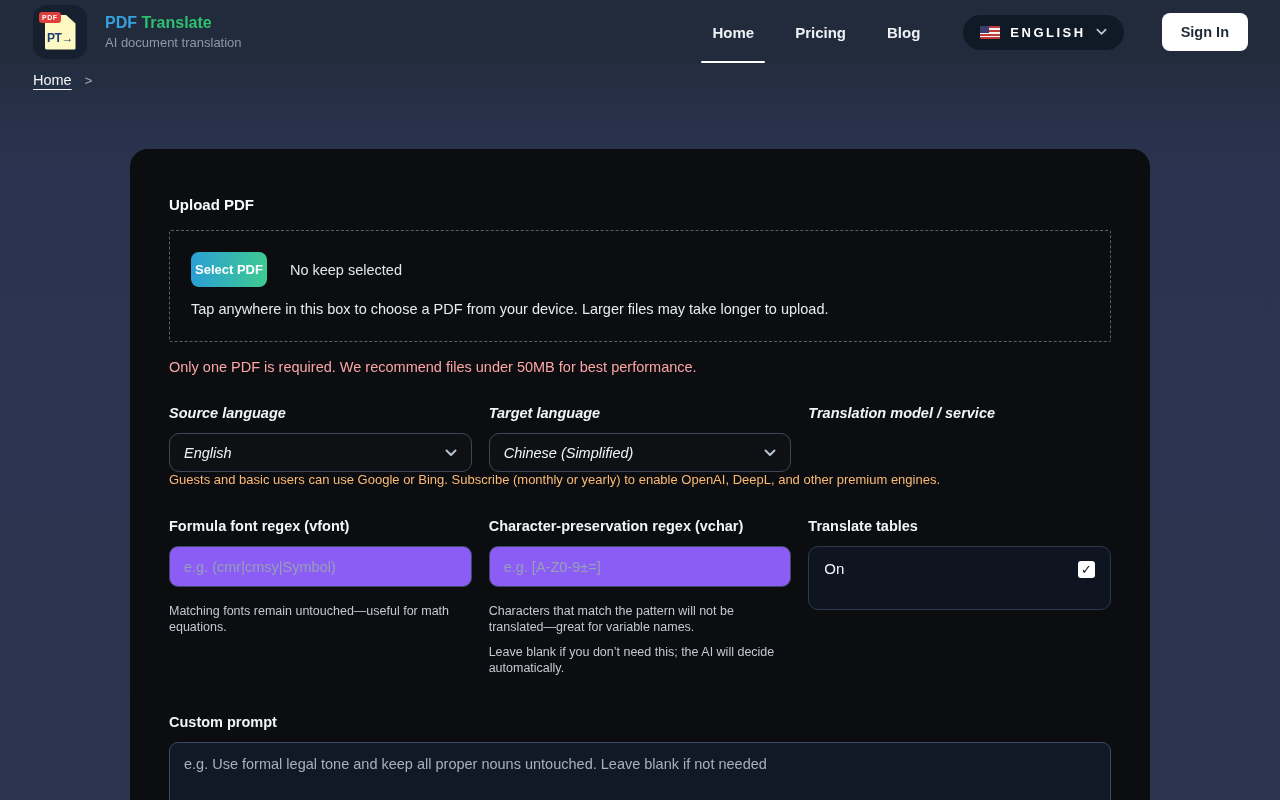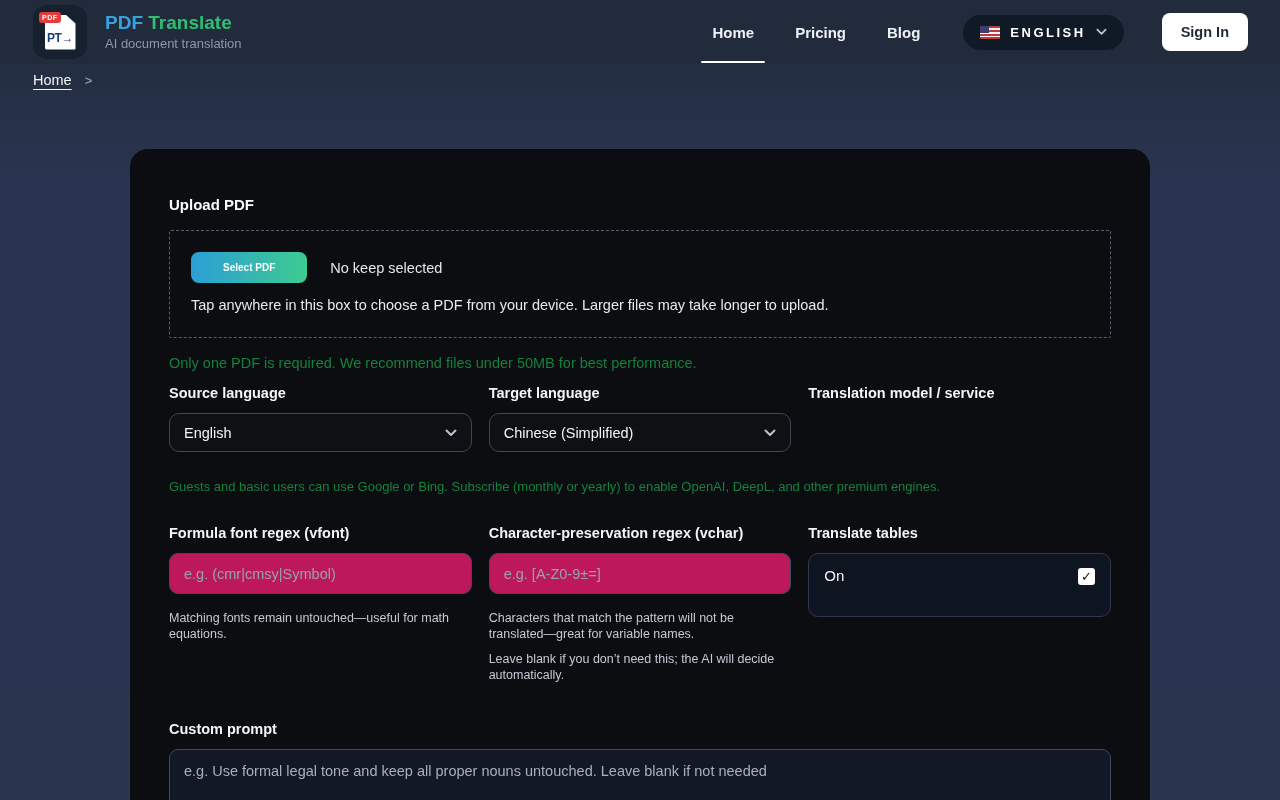--- a/index.html
+++ b/index.html
@@ -18,33 +18,33 @@
     padding: 0 32px 0 33px;
   }
   .brand { display: flex; align-items: center; gap: 18px; }
   .logo-tile {
     width: 54px; height: 54px; border-radius: 14px;
     background: #16202f;
     position: relative; flex: 0 0 auto;
     display: flex; align-items: center; justify-content: center;
   }
   .logo-doc {
-    width: 31px; height: 35px; background: #ffffff; border-radius: 2px;
+    width: 31px; height: 35px; background: #fef9c3; border-radius: 2px;
     clip-path: polygon(0 0, 68% 0, 100% 26%, 100% 100%, 0 100%);
     display: flex; align-items: flex-end; justify-content: center;
     padding-bottom: 5px;
     color: #1d3f73; font-weight: bold; font-size: 12px; letter-spacing: -0.5px;
   }
   .logo-badge {
     position: absolute; top: 7px; left: 6px;
     background: #df3e3a; color: #fff;
     font-size: 7px; font-weight: bold; letter-spacing: 0.5px;
     padding: 2px 3px; border-radius: 3px; line-height: 1;
   }
-  .brand-text .title { font-size: 19px; font-weight: bold; line-height: 1.1; }
+  .brand-text .title { font-size: 16px; font-weight: bold; line-height: 1.1; }
   .title .t-pdf { color: #36a3e0; }
   .title .t-translate { color: #2fbf71; }
   .brand-text .subtitle { font-size: 13px; color: #8e98a8; margin-top: 3px; }
 
   .nav-area { margin-left: auto; display: flex; align-items: center; height: 100%; }
   .nav-links { display: flex; align-items: center; gap: 41px; height: 100%; }
   .nav-link {
     position: relative; height: 100%; display: flex; align-items: center;
     color: #eef1f5; font-size: 15px; font-weight: 600; cursor: pointer;
     text-decoration: none;
@@ -100,46 +100,46 @@
   .dropzone {
     margin-top: 17px;
     border: 1px dashed #59606c; border-radius: 2px;
     padding: 21px 21px 24px;
     cursor: pointer;
   }
   .dropzone-row { display: flex; align-items: center; gap: 23px; }
   .select-pdf-btn {
     border: none; border-radius: 8px; cursor: pointer;
     background: linear-gradient(90deg, #2b9fd6 0%, #3ecb90 100%);
-    color: #fff; font-family: inherit; font-size: 10px; font-weight: bold;
-    padding: 10px 32px;
+    color: #fff; font-family: inherit; font-size: 13px; font-weight: bold;
+    padding: 10px 4px;
   }
   .no-file { font-size: 14.5px; color: #e3e7eb; }
   .drop-hint { margin-top: 14px; font-size: 14.5px; color: #e8eaed; }
-  .upload-note { margin-top: 17px; font-size: 14.5px; color: #15803d; }
+  .upload-note { margin-top: 17px; font-size: 14.5px; color: #fca5a5; }
 
   
   .grid3 { display: grid; grid-template-columns: repeat(3, 1fr); gap: 17px; }
-  .row-langs { margin-top: 14px; }
+  .row-langs { margin-top: 30px; font-style: italic; }
   .row-opts  { margin-top: 31px; }
   .field-label { font-size: 14.5px; font-weight: bold; color: #f3f4f6; display: block; }
 
   .selectbox {
     margin-top: 12px; height: 39px;
     background: #0e1014; border: 1px solid #3f4654; border-radius: 10px;
     display: flex; align-items: center; justify-content: space-between;
     padding: 0 14px; cursor: pointer;
   }
   .selectbox .sel-value { font-size: 14.5px; color: #f3f4f6; }
 
-  .engines-note { margin-top: 27px; font-size: 13px; color: #15803d; }
+  .engines-note { font-size: 13px; color: #fdba74; }
 
   .text-input {
     margin-top: 12px; height: 41px; width: 100%;
-    background: #be185d; border: 1px solid #3d4a61; border-radius: 9px;
+    background: #8b5cf6; border: 1px solid #3d4a61; border-radius: 9px;
     padding: 0 14px; color: #e5e7eb; font-family: inherit; font-size: 14.5px;
     outline: none;
   }
   .text-input::placeholder { color: #97a1b3; }
   .help-p { margin-top: 16px; font-size: 12.5px; line-height: 16px; color: #c3cad4; }
   .help-p + .help-p { margin-top: 9px; }
 
   .tables-card {
     margin-top: 12px;
     background: #0e1521; border: 1px solid #2e3950; border-radius: 10px;

